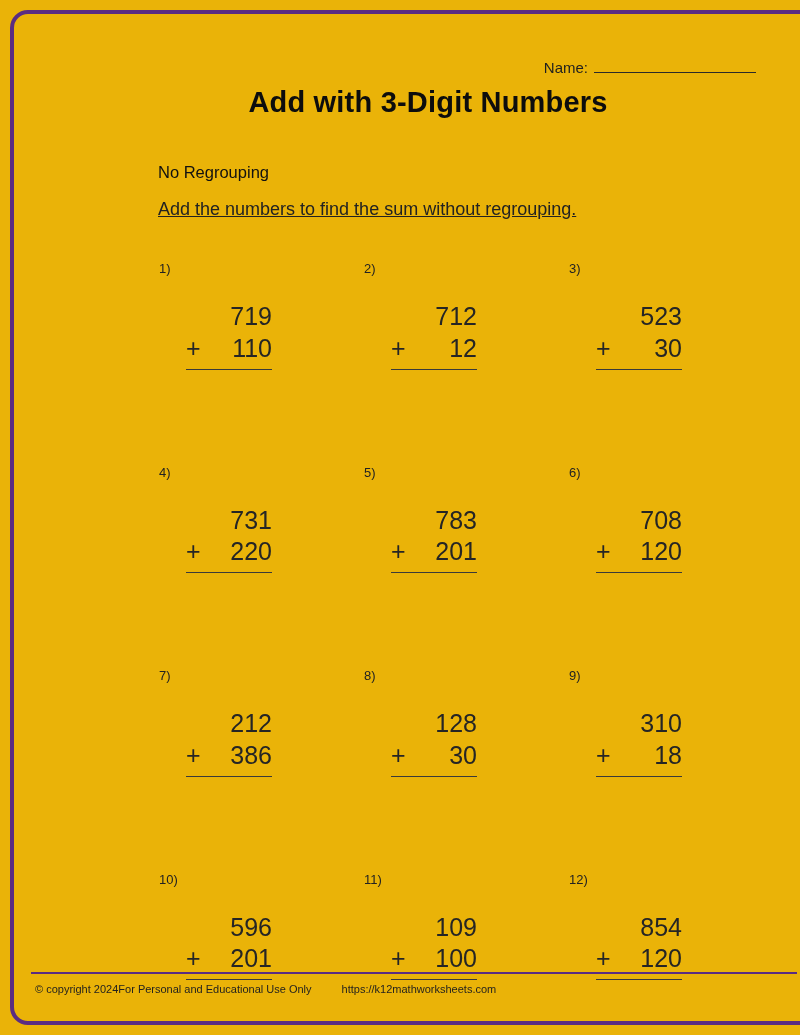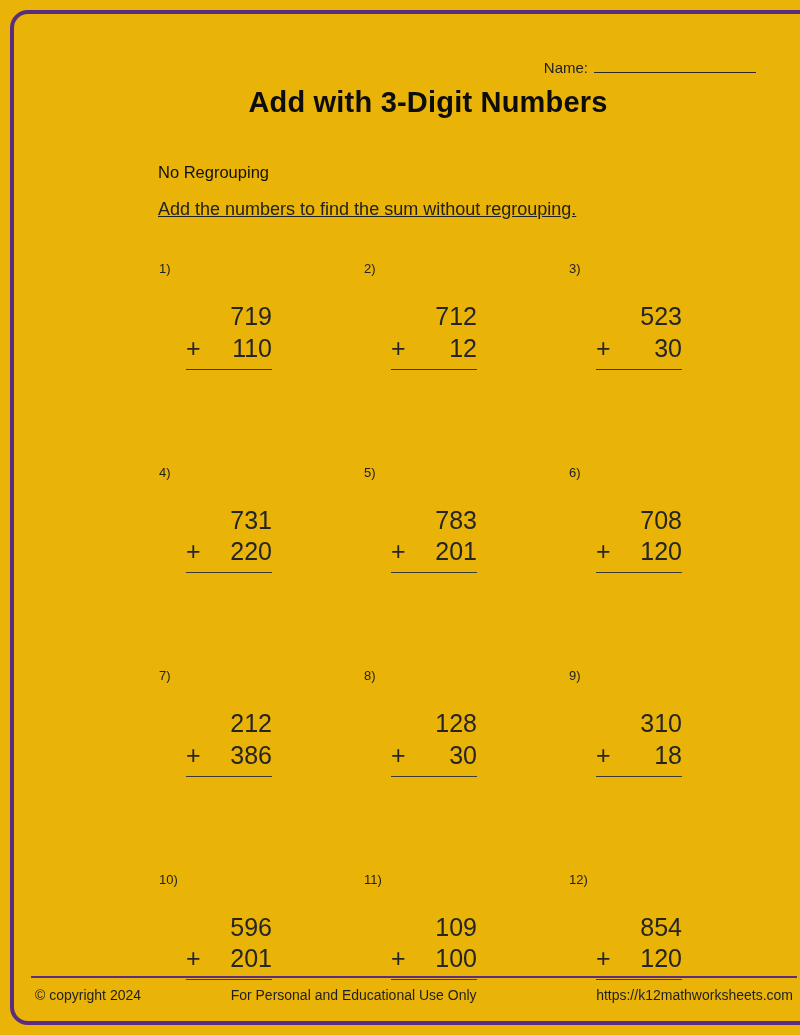--- a/index.html
+++ b/index.html
@@ -93,27 +93,26 @@
     line-height: 1.15;
     color: #252525;
     margin-top: 3px;
     padding-bottom: 6px;
     border-bottom: 1.8px solid #3a3a3a;
   }
   .footer {
     position: absolute;
     left: 31px;
     right: 31px;
-    bottom: 32px;
+    bottom: 40px;
     border-top: 2px solid #5b2d81;
     padding: 9px 4px 0 4px;
     display: flex;
-    justify-content: space-between;
     align-items: baseline;
-    font-size: 14px;
+    font-size: 11px;
     color: #1f1f1f;
   }
   .footer .mid { text-align: center; }
   .footer .right { text-align: right; margin-left: 30px; }
 </style>
 </head>
 <body>
 
 <div class="page">
   <div class="page-border"></div>

